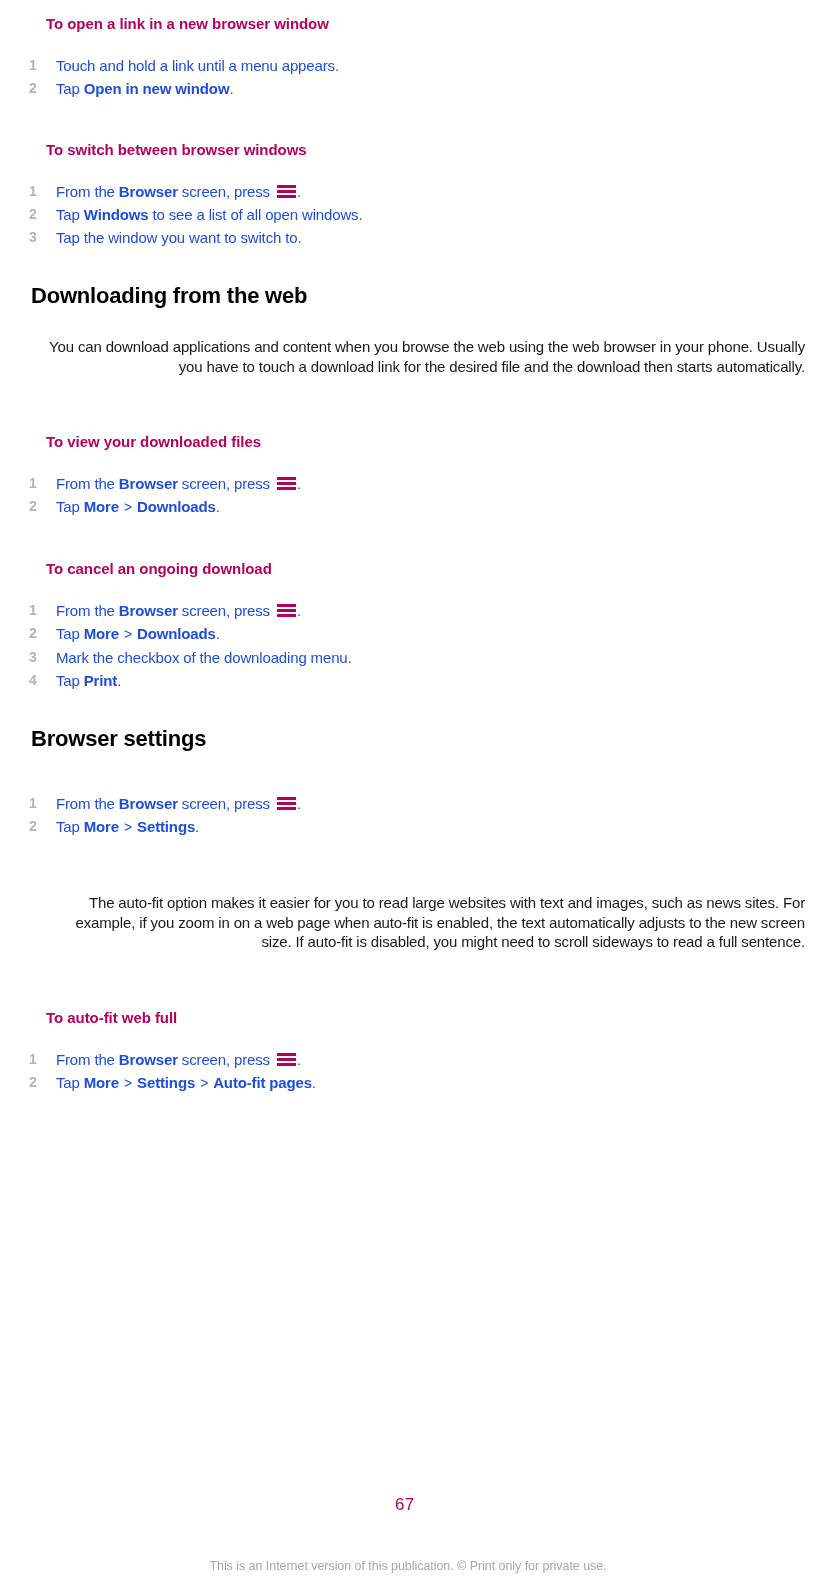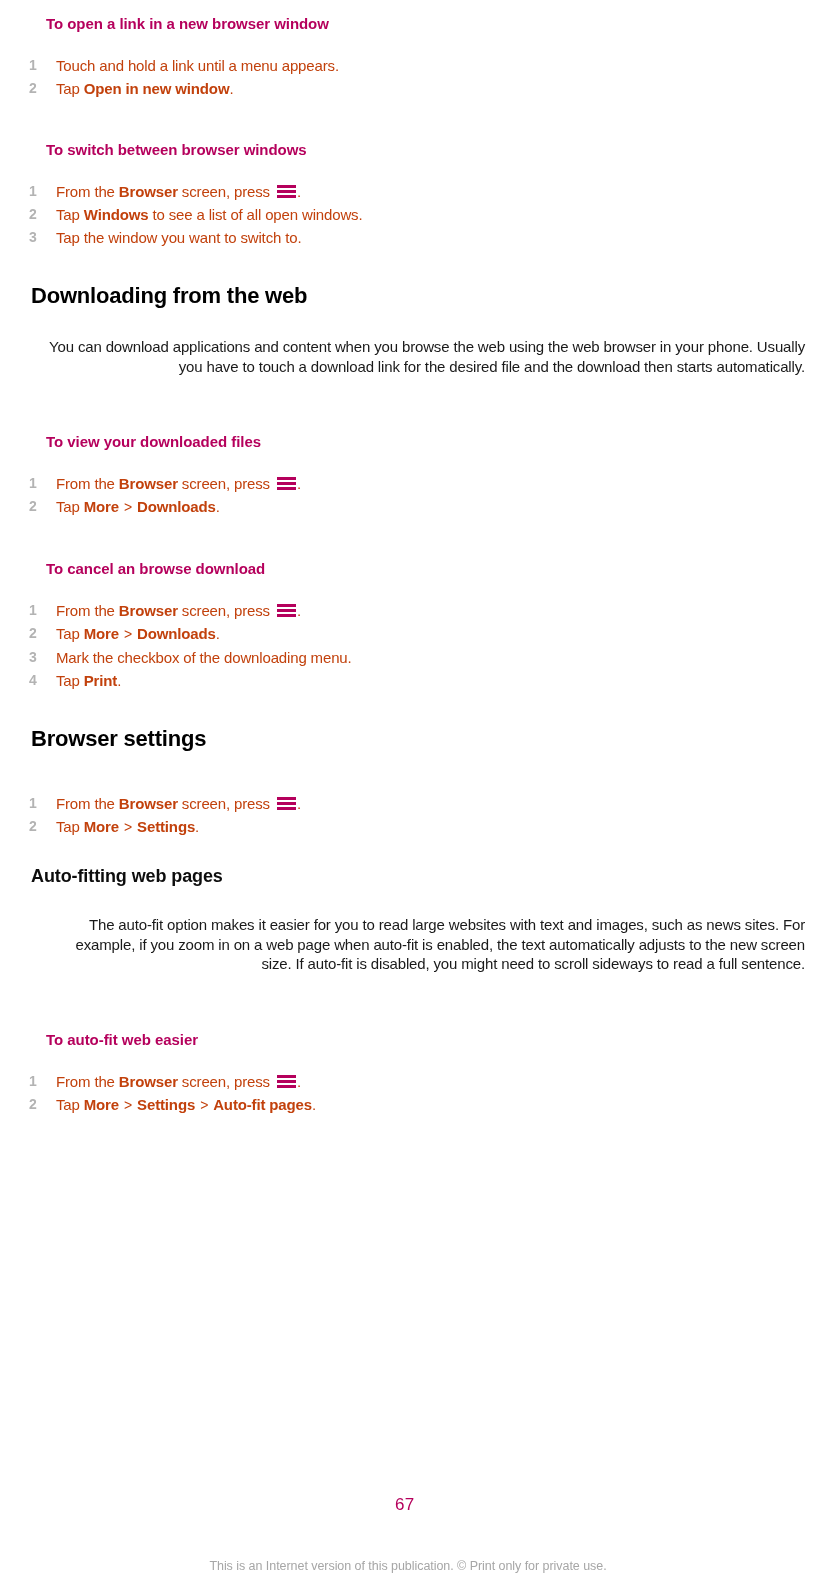--- a/index.html
+++ b/index.html
@@ -73,21 +73,21 @@
     list-style: none;
     margin: 0;
     padding: 0;
     counter-reset: step;
   }
   ol.steps > li {
     position: relative;
     padding-left: 25px;
     font-size: 15px;
     line-height: 23px;
-    color: #c2410c;
+    color: #1d4ed8;
     letter-spacing: -0.15px;
   }
   ol.steps > li::before {
     counter-increment: step;
     content: counter(step);
     position: absolute;
     left: -2px;
     top: 0;
     width: 14px;
     text-align: left;
@@ -200,21 +200,21 @@
       </li>
       <li>
         <span>Tap </span><span class="b">More</span>
         <span class="chev">&gt;</span>
         <span class="b">Downloads</span><span>.</span>
       </li>
     </ol>
 
     <div class="gap-l"></div>
 
-    <h3 class="task-title">To cancel an browse download</h3>
+    <h3 class="task-title">To cancel an ongoing download</h3>
     <div class="gap-xs"></div>
     <ol class="steps">
       <li>
         <span>From the </span><span class="b">Browser</span><span> screen, press </span><span class="menu-icon"><i></i><i></i><i></i></span><span>.</span>
       </li>
       <li>
         <span>Tap </span><span class="b">More</span>
         <span class="chev">&gt;</span>
         <span class="b">Downloads</span><span>.</span>
       </li>
@@ -239,27 +239,26 @@
       </li>
       <li>
         <span>Tap </span><span class="b">More</span>
         <span class="chev">&gt;</span>
         <span class="b">Settings</span><span>.</span>
       </li>
     </ol>
 
     <div class="gap-l"></div>
 
-    <h2 class="sub-title">Auto-fitting web pages</h2>
     <div class="gap-s"></div>
     <p class="body-text">The auto-fit option makes it easier for you to read large websites with text and images, such as news sites. For example, if you zoom in on a web page when auto-fit is enabled, the text automatically adjusts to the new screen size. If auto-fit is disabled, you might need to scroll sideways to read a full sentence.</p>
 
     <div class="gap-l"></div>
 
-    <h3 class="task-title">To auto-fit web easier</h3>
+    <h3 class="task-title">To auto-fit web full</h3>
     <div class="gap-xs"></div>
     <ol class="steps">
       <li>
         <span>From the </span><span class="b">Browser</span><span> screen, press </span><span class="menu-icon"><i></i><i></i><i></i></span><span>.</span>
       </li>
       <li>
         <span>Tap </span><span class="b">More</span>
         <span class="chev">&gt;</span>
         <span class="b">Settings</span>
         <span class="chev">&gt;</span>

